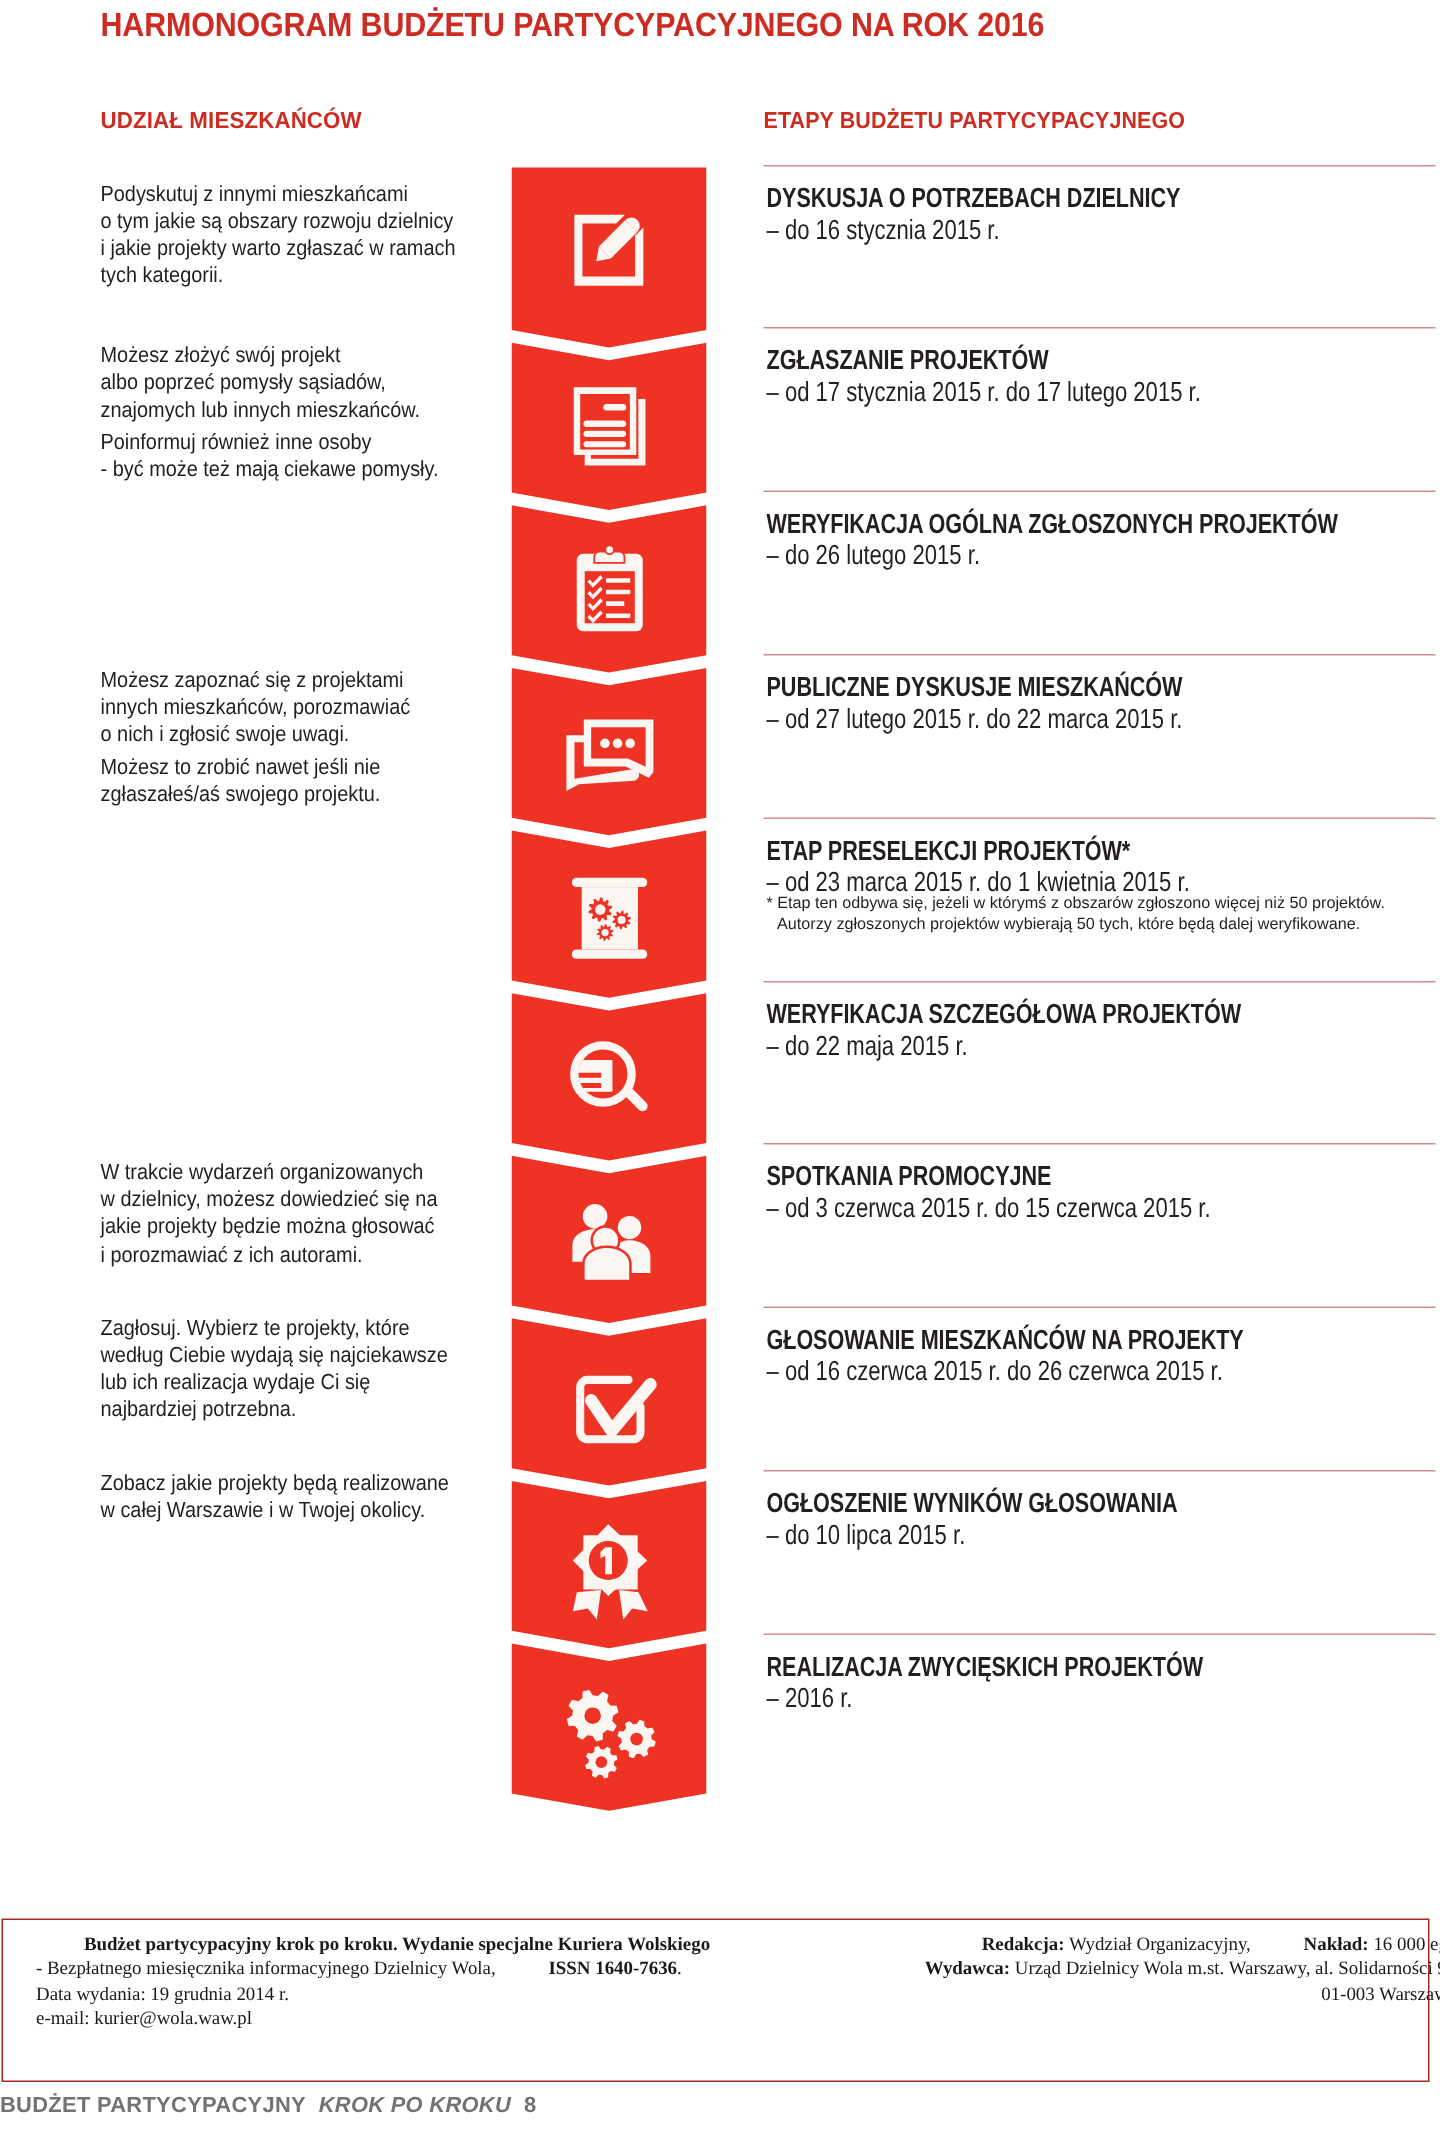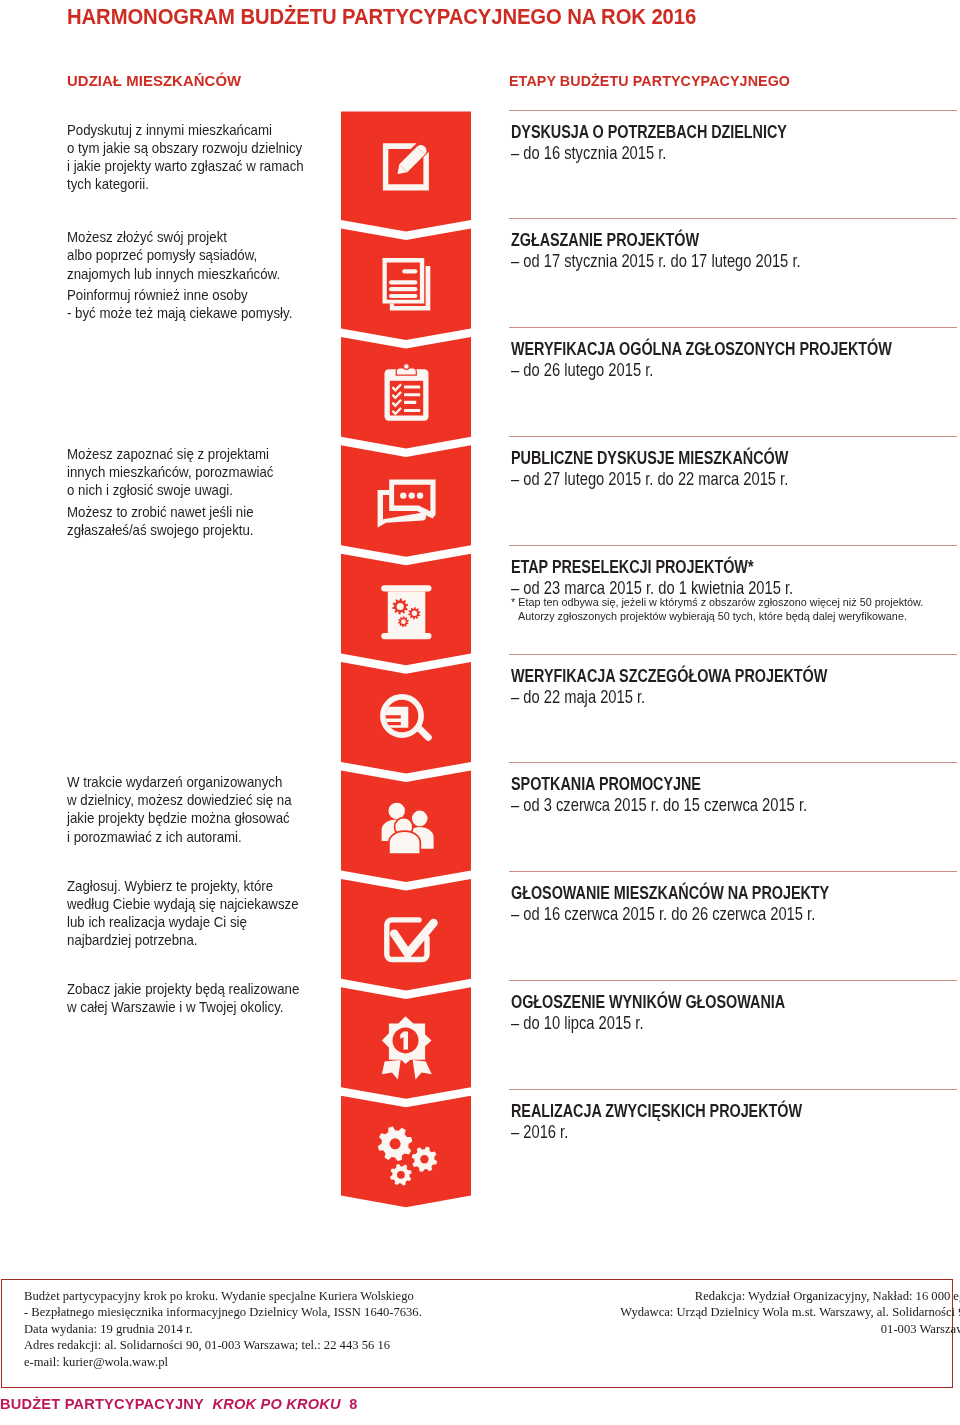--- a/index.html
+++ b/index.html
@@ -25,23 +25,23 @@
 .stage .rule{position:absolute;left:-2px;top:0;width:448px;height:1px;background:#cf8d89;}
 .stage .st-title{position:absolute;left:0;top:11px;font-size:18.4px;font-weight:bold;color:#231f20;letter-spacing:-0.05px;white-space:nowrap;transform:scaleX(0.783);transform-origin:0 0;}
 .stage .st-date{position:absolute;left:0;top:32px;font-size:18.4px;color:#231f20;white-space:nowrap;transform:scaleX(0.80);transform-origin:0 0;}
 .stage .st-note{position:absolute;left:0;top:50px;font-size:10.8px;line-height:14.4px;color:#231f20;}
 .stage .st-note div:nth-child(2){padding-left:7px;}
 
 .footer-box{position:absolute;left:1px;top:1279px;width:952px;height:109px;border:1px solid #a32a25;box-sizing:border-box;}
 .fcol{position:absolute;top:1288px;font-family:"Liberation Serif",serif;font-size:12.6px;line-height:16.4px;color:#1a1a1a;}
 #fleft{left:24px;width:470px;}
 #fright{left:524px;width:450px;text-align:right;}
-.fcol b{font-weight:normal;}
-
-.bottom-bar{position:absolute;left:0px;top:1396px;font-size:14.6px;font-weight:bold;color:#be185d;letter-spacing:0.2px;white-space:nowrap;}
+.fcol b{font-weight:bold;margin-left:32px;}
+
+.bottom-bar{position:absolute;left:0px;top:1396px;font-size:14.6px;font-weight:bold;color:#737373;letter-spacing:0.2px;white-space:nowrap;}
 .bottom-bar .it{font-style:italic;}
 </style>
 </head>
 <body>
 
 <div class="page">
   <div class="page-title">HARMONOGRAM BUDŻETU PARTYCYPACYJNEGO NA ROK 2016</div>
   <div class="col-head" id="head-left">UDZIAŁ MIESZKAŃCÓW</div>
   <div class="col-head" id="head-right">ETAPY BUDŻETU PARTYCYPACYJNEGO</div>
 
@@ -262,21 +262,20 @@
     <div class="rule"></div>
     <div class="st-title">REALIZACJA ZWYCIĘSKICH PROJEKTÓW</div>
     <div class="st-date">– 2016 r.</div>
   </div>
 
   <div class="footer-box"></div>
   <div class="fcol" id="fleft">
     <div><b>Budżet partycypacyjny krok po kroku. Wydanie specjalne Kuriera Wolskiego</b></div>
     <div><span>- Bezpłatnego miesięcznika informacyjnego Dzielnicy Wola, </span><b>ISSN 1640-7636</b><span>.</span></div>
     <div><span>Data wydania: 19 grudnia 2014 r.</span></div>
-    <div><b>Adres redakcji:</b><span> al. Solidarności 90, 01-003 Warszawa; tel.: 22 443 56 16</span></div>
     <div><span>e-mail: kurier@wola.waw.pl</span></div>
   </div>
   <div class="fcol" id="fright">
     <div><b>Redakcja:</b><span> Wydział Organizacyjny, </span><b>Nakład:</b><span> 16 000 egz.</span></div>
     <div><b>Wydawca:</b><span> Urząd Dzielnicy Wola m.st. Warszawy, al. Solidarności 90,</span></div>
     <div><span>01-003 Warszawa,</span></div>
   </div>
 
   <div class="bottom-bar"><span>BUDŻET PARTYCYPACYJNY</span><span>&nbsp; </span><span class="it">KROK PO KROKU</span><span>&nbsp; </span><span>8</span></div>
 </div>

